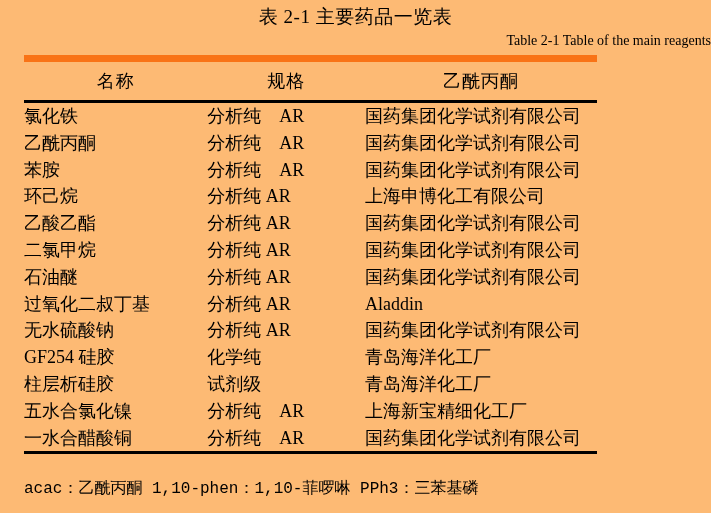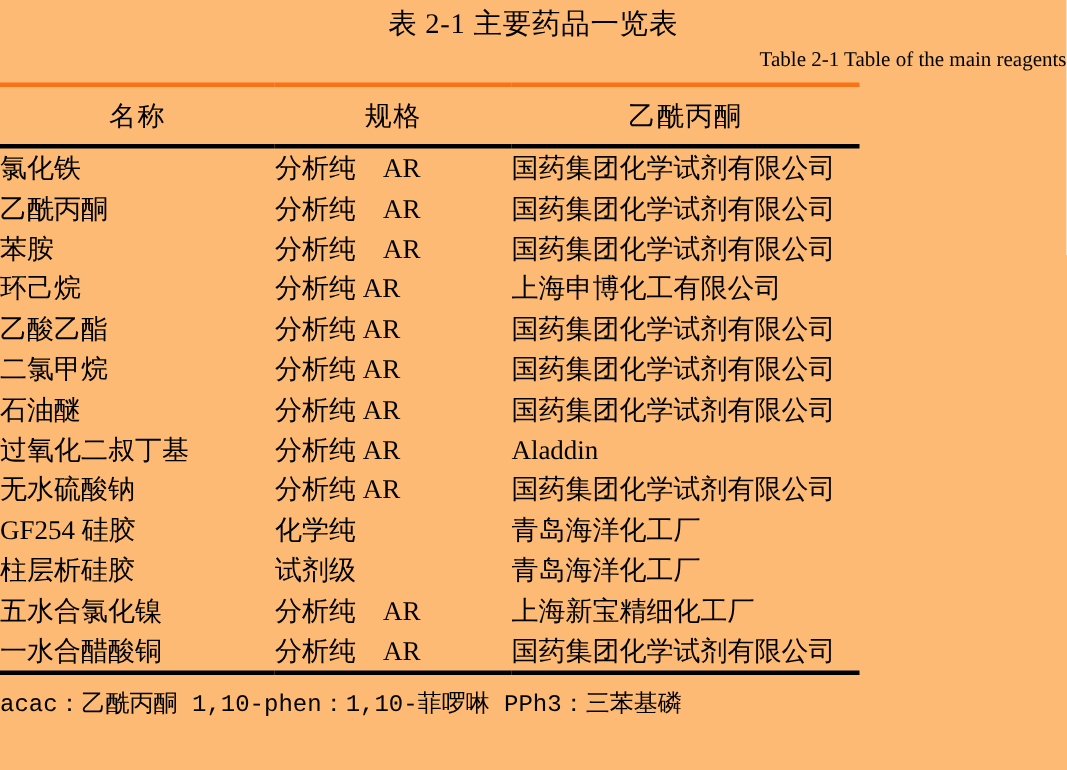--- a/index.html
+++ b/index.html
@@ -31,43 +31,44 @@
     text-align: right;
     font-size: 14px;
     line-height: 22px;
     margin-top: 1px;
   }
   table.reagents-table {
     width: 573px;
     border-collapse: collapse;
     table-layout: fixed;
     margin-top: 3px;
-    border-top: 3px solid #f97316;
+    border-top: 7px solid #f97316;
     border-bottom: 3px solid #000;
+    margin-left: 24px;
   }
   table.reagents-table th {
     font-weight: normal;
     font-size: 18px;
     height: 38px;
     border-bottom: 3px solid #000;
     text-align: center;
     padding: 0;
     letter-spacing: 1px;
   }
   table.reagents-table td {
     font-size: 18px;
     height: 26.8px;
     line-height: 26.8px;
     padding: 0;
     white-space: nowrap;
     overflow: hidden;
   }
   .footnote {
-    margin-top: 9px;
-    padding-left: 0;
+    margin-top: 24px;
+    padding-left: 24px;
     font-size: 16px;
     font-family: "Liberation Mono", "DejaVu Sans Mono", monospace;
     white-space: nowrap;
   }
 </style>
 </head>
 <body>
 
 <div class="page">
 

